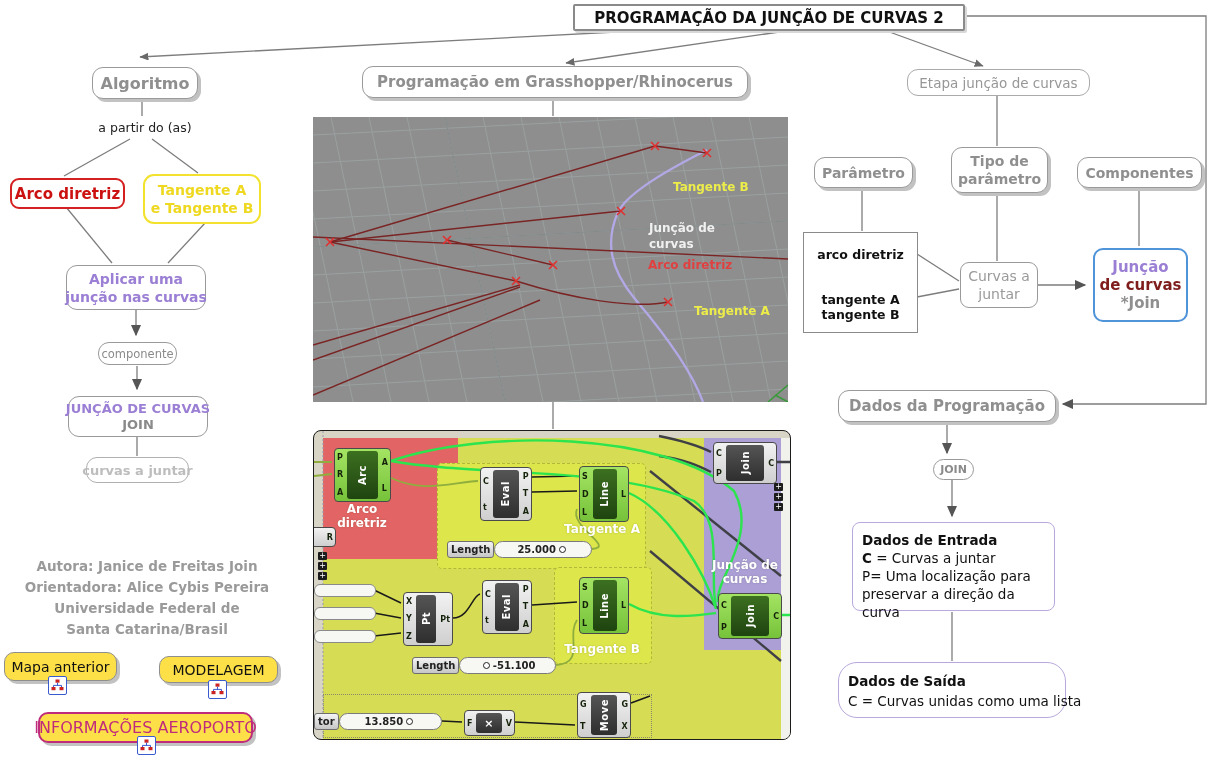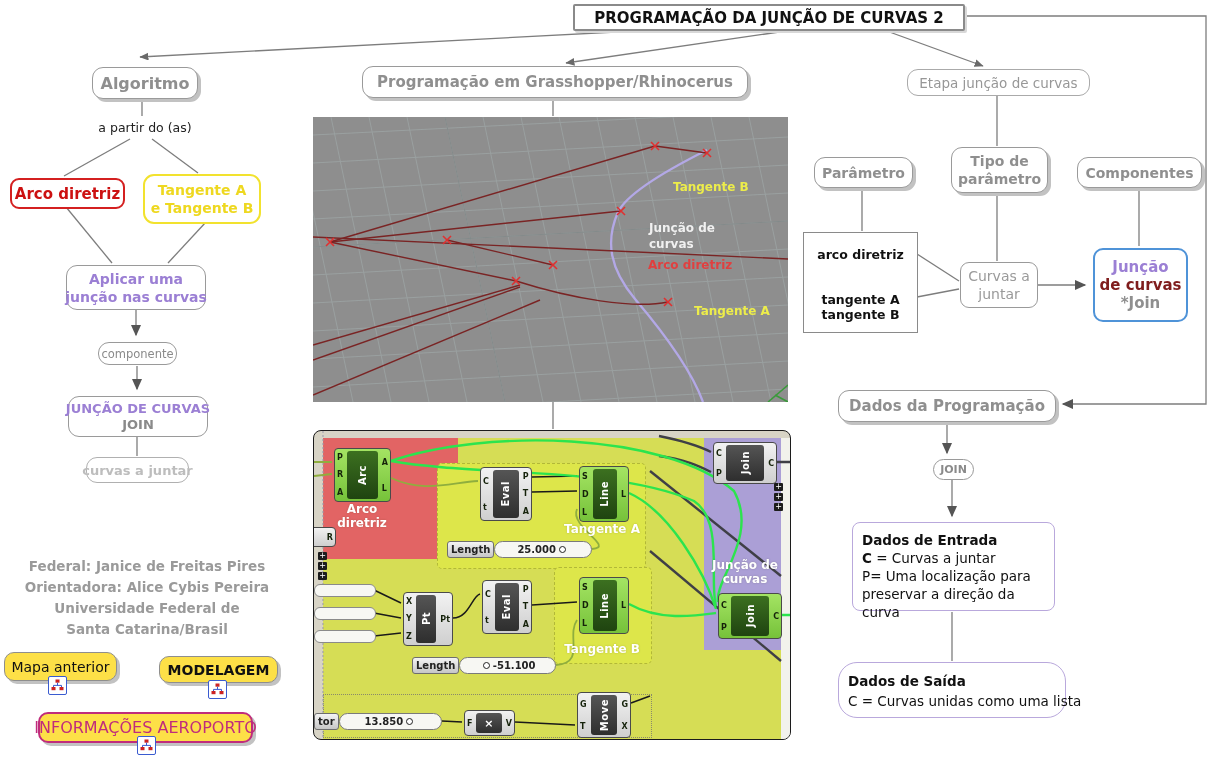--- a/index.html
+++ b/index.html
@@ -485,39 +485,39 @@
 </div>
 
 <div class="node" style="left:838px;top:662px;width:228px;height:56px;font-size:13.5px;font-weight:normal;color:#111;
             border:1.5px solid #b9a8dc;border-radius:19px;align-items:flex-start;
             padding:8px 0 0 9px;box-sizing:border-box;justify-content:flex-start;text-align:left;line-height:20px;">
   <span style="font-weight:bold;">Dados de Saída</span>
   <span>C = Curvas unidas como uma lista</span>
 </div>
 
 <div class="credits" style="left:18px;top:556px;width:258px;">
-  <span>Federal: Janice de Freitas Pires</span><br>
+  <span>Autora: Janice de Freitas Join</span><br>
   <span>Orientadora: Alice Cybis Pereira</span><br>
   <span>Universidade Federal de</span><br>
   <span>Santa Catarina/Brasil</span>
 </div>
 
 <div class="navbtn" style="left:4px;top:652px;width:111px;height:27px;">
   <span>Mapa anterior</span>
 </div>
 <div class="cmap-icon" style="left:48px;top:676px;">
   <svg width="17" height="17" viewBox="0 0 17 17">
     <rect x="6.5" y="2.5" width="4" height="3.2" fill="#cc2222"></rect>
     <path d="M8.5,5.7 V8.4 M4.5,8.4 H12.5 M4.5,8.4 V10 M12.5,8.4 V10" stroke="#3a5bd0" stroke-width="1" fill="none"></path>
     <rect x="2.5" y="10" width="4" height="3.2" fill="#cc2222"></rect>
     <rect x="10.5" y="10" width="4" height="3.2" fill="#cc2222"></rect>
   </svg>
 </div>
 
-<div class="navbtn" style="left:159px;top:656px;width:117px;height:25px;font-weight:bold;">
+<div class="navbtn" style="left:159px;top:656px;width:117px;height:25px;">
   <span>MODELAGEM</span>
 </div>
 <div class="cmap-icon" style="left:208px;top:680px;">
   <svg width="17" height="17" viewBox="0 0 17 17">
     <rect x="6.5" y="2.5" width="4" height="3.2" fill="#cc2222"></rect>
     <path d="M8.5,5.7 V8.4 M4.5,8.4 H12.5 M4.5,8.4 V10 M12.5,8.4 V10" stroke="#3a5bd0" stroke-width="1" fill="none"></path>
     <rect x="2.5" y="10" width="4" height="3.2" fill="#cc2222"></rect>
     <rect x="10.5" y="10" width="4" height="3.2" fill="#cc2222"></rect>
   </svg>
 </div>

